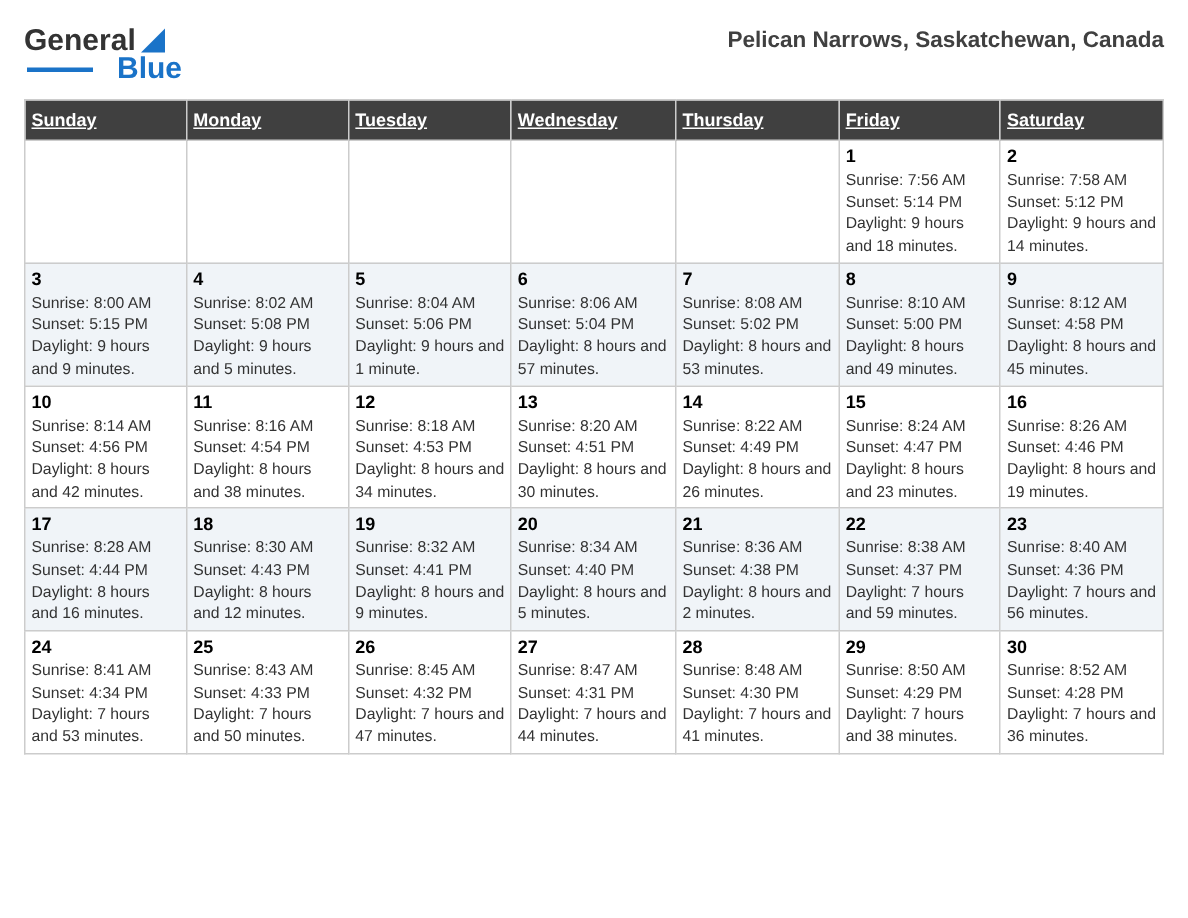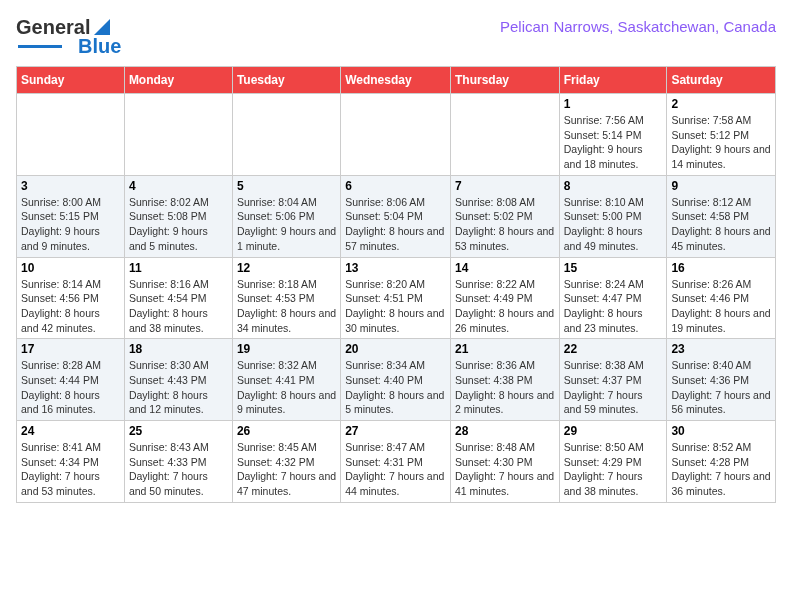--- a/index.html
+++ b/index.html
@@ -24,31 +24,33 @@
     .title-block {
       text-align: right;
     }
     .month-title {
       font-size: 36px;
       font-weight: bold;
       color: #333;
     }
     .location-title {
       font-size: 15px;
-      color: #8b5cf6;
+      color: #404040;
       margin-top: 2px;
+      font-weight: bold;
     }
     table {
       width: 100%;
       border-collapse: collapse;
       font-size: 11px;
     }
     thead tr {
-      background: #ef4444;
+      background: #404040;
       color: #fff;
+      text-decoration: underline;
     }
     thead th {
       padding: 6px 4px;
       text-align: left;
       font-size: 12px;
       font-weight: bold;
       border: 1px solid #ccc;
     }
     tbody tr {
       vertical-align: top;

